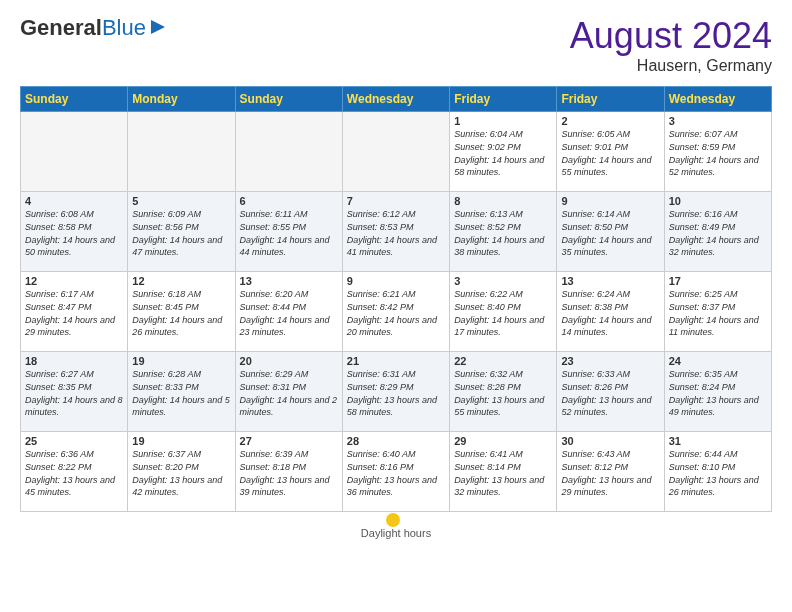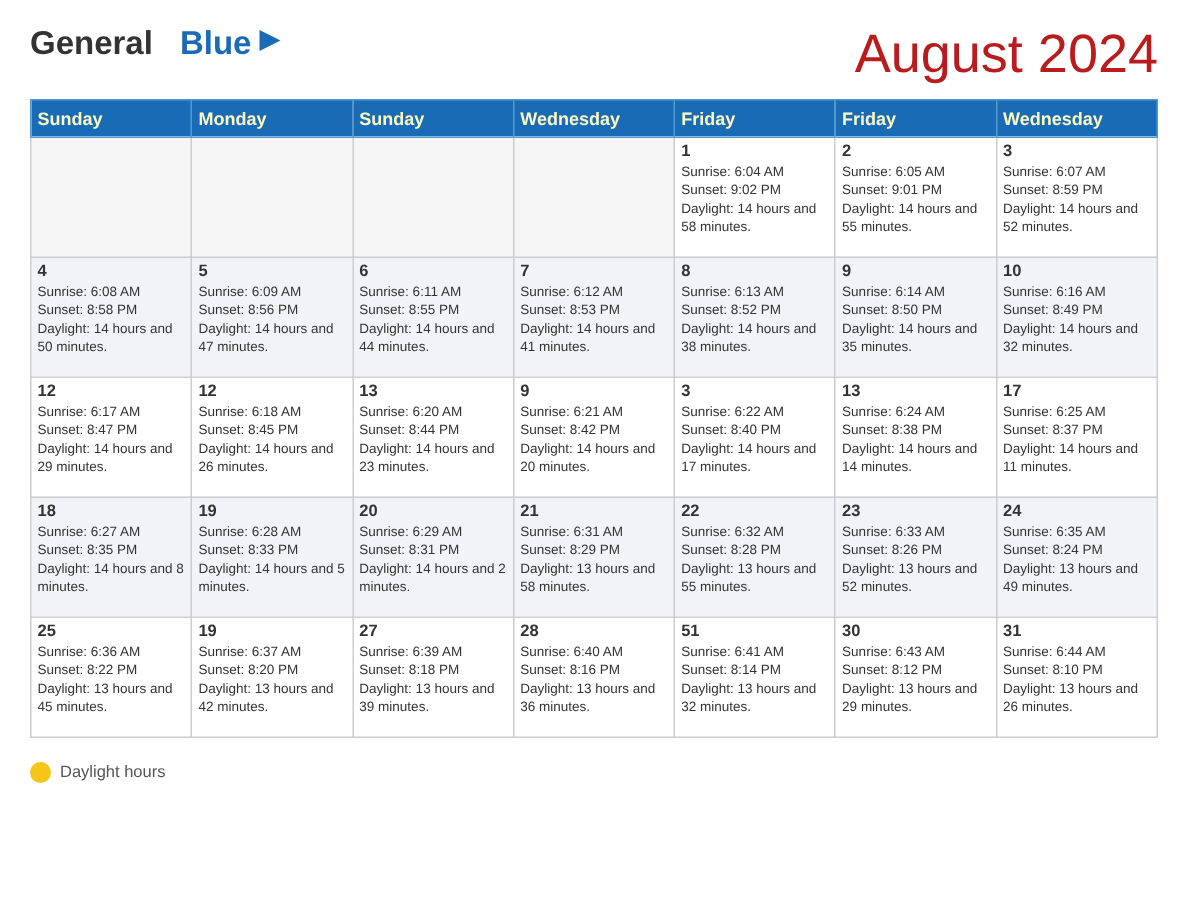--- a/index.html
+++ b/index.html
@@ -20,56 +20,56 @@
       margin-bottom: 10px;
     }
     .logo {
       display: flex;
       flex-direction: column;
       align-items: flex-start;
     }
     .logo-text {
       display: flex;
       align-items: center;
-      gap: 18px;
+      gap: 0;
     }
     .logo-general {
       font-size: 22px;
       font-weight: bold;
       color: #333;
       line-height: 1;
     }
     .logo-blue {
       font-size: 22px;
-      font-weight: bold;
+      font-weight: normal;
       color: #1a6bb5;
       line-height: 1;
     }
     .title-section {
       text-align: right;
     }
     .month-title {
       font-size: 36px;
       font-weight: normal;
-      color: #b91c1c;
+      color: #4c1d95;
       line-height: 1.1;
     }
     .location {
       font-size: 16px;
       color: #333;
       line-height: 1.3;
     }
     table {
       width: 100%;
       border-collapse: collapse;
       table-layout: fixed;
     }
     th {
       background-color: #1a6bb5;
-      color: #fef9c3;
+      color: #fde047;
       font-size: 12px;
       font-weight: bold;
       padding: 5px 4px;
       text-align: left;
       border: 1px solid #5599cc;
     }
     td {
       border: 1px solid #ccc;
       vertical-align: top;
       padding: 3px 4px;
@@ -87,20 +87,21 @@
     .day-num {
       font-weight: bold;
       font-size: 11px;
       display: block;
       margin-bottom: 1px;
     }
     .day-info {
       font-size: 9px;
       line-height: 1.4;
       color: #333;
+      font-style: italic;
     }
   </style>
 </head>
 <body>
 
 <div class="container">
   <div class="header">
     <div class="logo">
       <div class="logo-text">
         <span class="logo-general">General</span>
@@ -109,20 +110,21 @@
           <div style="margin-left:3px;margin-top:2px;">
             <svg width="18" height="18" viewBox="0 0 18 18">
               <polygon points="2,2 16,9 2,16" fill="#1a6bb5"></polygon>
             </svg>
           </div>
         </div>
       </div>
     </div>
     <div class="title-section">
       <div class="month-title">August 2024</div>
+      <div class="location">Hausern, Germany</div>
     </div>
   </div>
 
   <table>
     <thead>
       <tr>
       <th>Sunday</th>
           <th>Monday</th>
           <th>Sunday</th>
           <th>Wednesday</th>
@@ -251,32 +253,32 @@
           </td>
           <td>
             <span class="day-num">27</span>
             <div class="day-info">Sunrise: 6:39 AM<br>Sunset: 8:18 PM<br>Daylight: 13 hours and 39 minutes.</div>
           </td>
           <td>
             <span class="day-num">28</span>
             <div class="day-info">Sunrise: 6:40 AM<br>Sunset: 8:16 PM<br>Daylight: 13 hours and 36 minutes.</div>
           </td>
           <td>
-            <span class="day-num">51</span>
+            <span class="day-num">29</span>
             <div class="day-info">Sunrise: 6:41 AM<br>Sunset: 8:14 PM<br>Daylight: 13 hours and 32 minutes.</div>
           </td>
           <td>
             <span class="day-num">30</span>
             <div class="day-info">Sunrise: 6:43 AM<br>Sunset: 8:12 PM<br>Daylight: 13 hours and 29 minutes.</div>
           </td>
           <td>
             <span class="day-num">31</span>
             <div class="day-info">Sunrise: 6:44 AM<br>Sunset: 8:10 PM<br>Daylight: 13 hours and 26 minutes.</div>
           </td>
         </tr>
       </tbody>
   </table>
 
-  <div style="display:flex;align-items:center;margin-top:16px;">
+  <div style="display:flex;align-items:center;margin-top:1px;flex-direction:column;">
     <div style="width:14px;height:14px;background:#f5c518;border-radius:50%;margin-right:6px;flex-shrink:0;"></div>
     <span style="font-size:11px;color:#555;">Daylight hours</span>
   </div>
 </div>
 
 </body></html>

